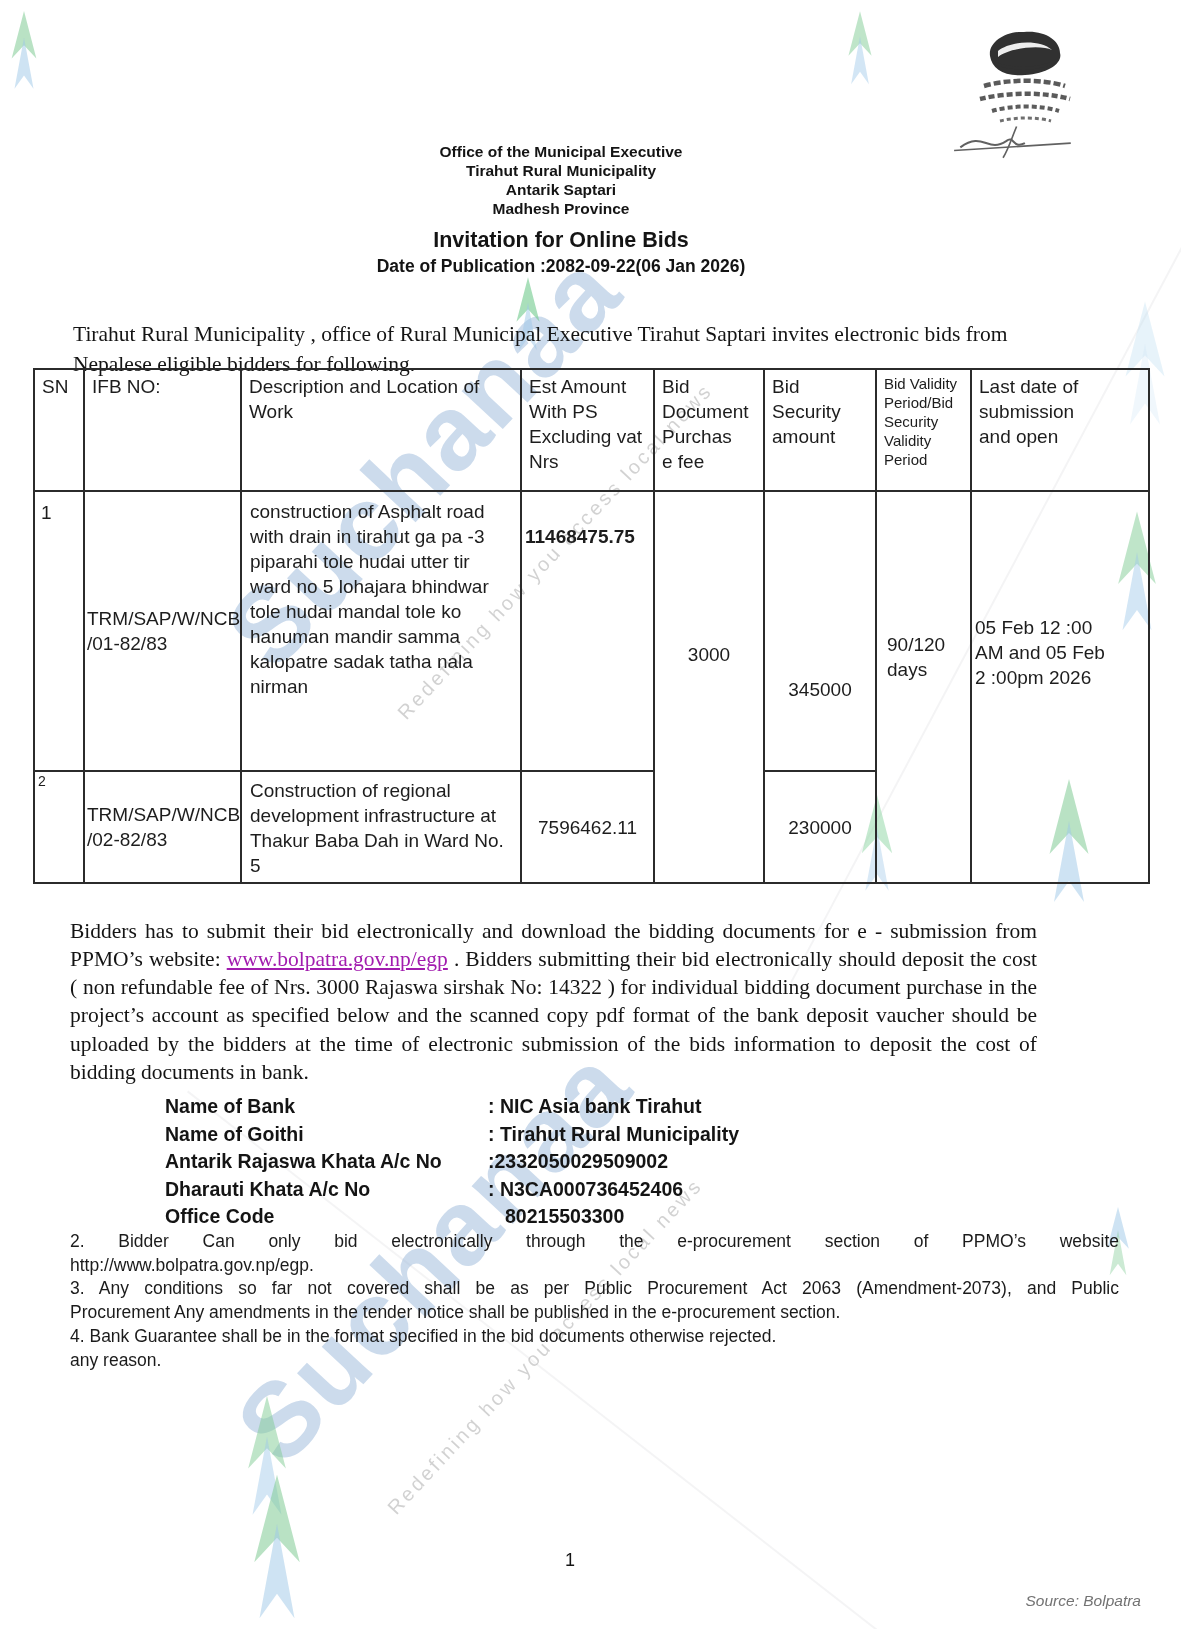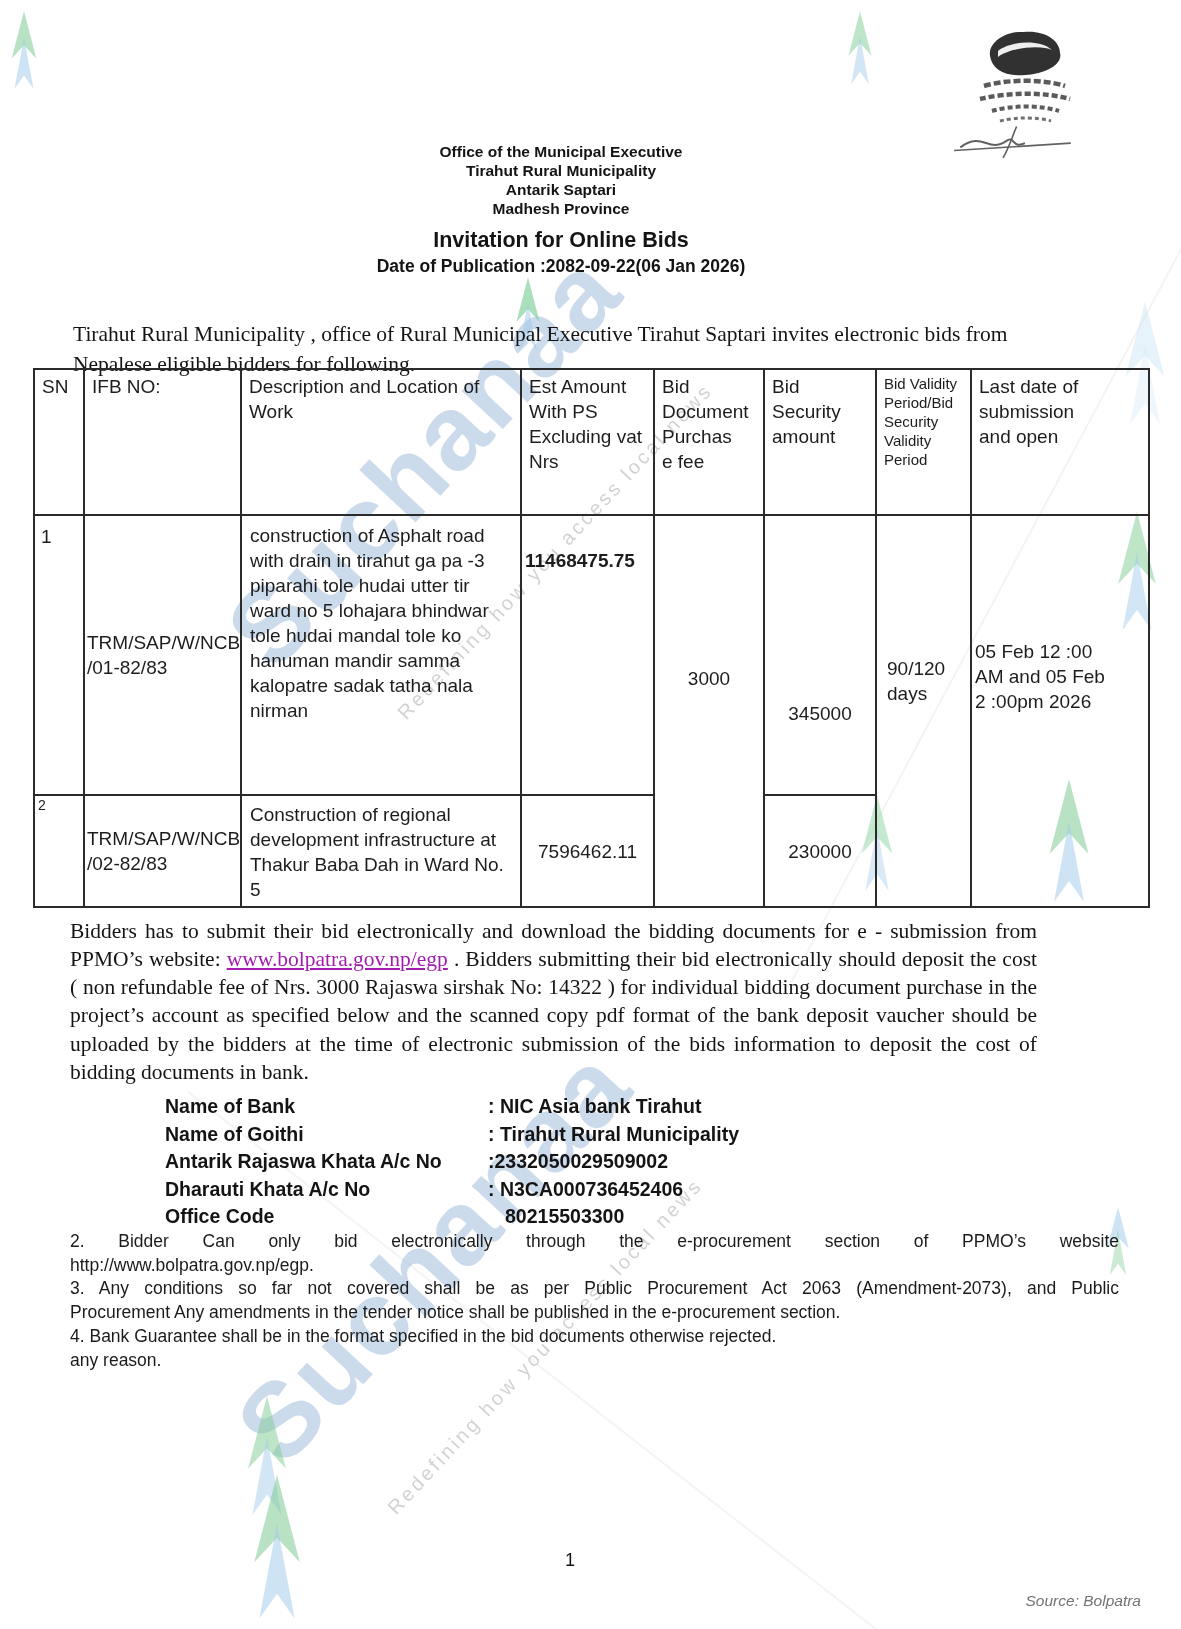--- a/index.html
+++ b/index.html
@@ -26,21 +26,21 @@
 
   
   .intro{position:absolute;top:297px;left:73px;width:947px;z-index:2;
          font-family:"Liberation Serif",serif;font-size:21.5px;line-height:30px;}
 
   
   table.bids{position:absolute;top:368px;left:33px;width:1115px;z-index:2;
              border-collapse:collapse;table-layout:fixed;font-size:19px;line-height:25px;color:#1d1d1d;}
   .bids th,.bids td{border:2px solid #2b2b2b;vertical-align:top;text-align:left;
                     padding:4px 7px;white-space:pre-line;font-weight:normal;overflow:hidden;}
-  .bids thead tr{height:146px;}
+  .bids thead tr{height:122px;}
   .bids tr.r1{height:280px;}
   .bids tr.r2{height:108px;}
   .bids th.small{font-size:15px;line-height:19px;}
   td.sn1{padding:8px 6px;}
   td.sn2{font-size:14px;padding:1px 3px;line-height:16px;}
   td.ifb{vertical-align:middle;padding:2px 0 2px 2px;}
   td.desc1{padding:7px 4px 4px 8px;}
   td.desc2{padding:6px 4px 4px 8px;margin-left:46px;}
   td.est1{padding:32px 16px 0 3px;font-weight:bold;}
   td.est2{vertical-align:middle;text-align:center;padding:2px;}

